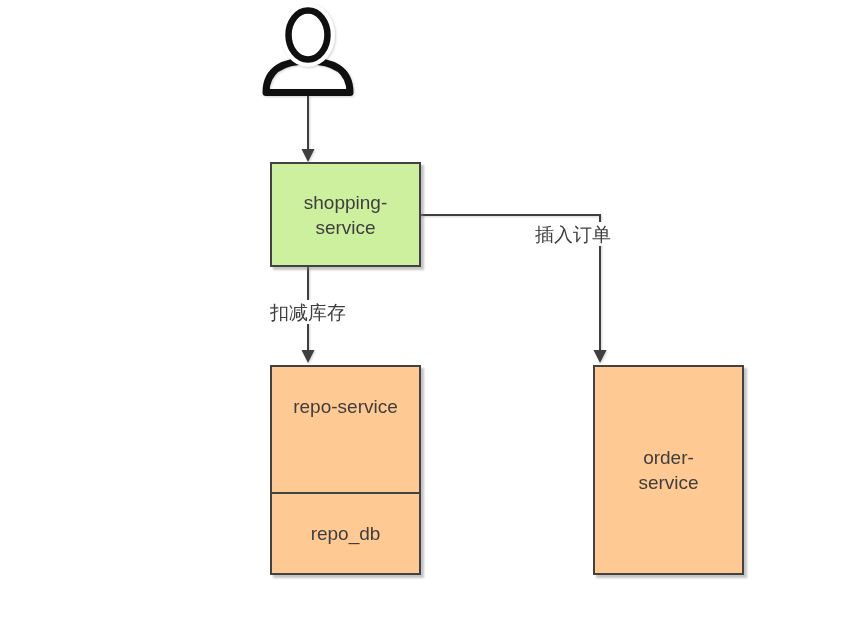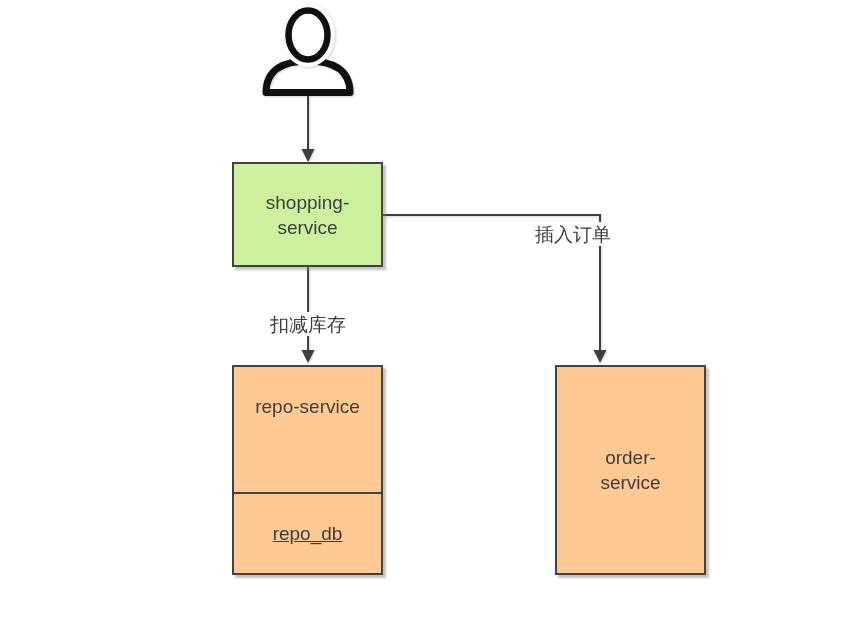--- a/index.html
+++ b/index.html
@@ -28,47 +28,47 @@
   .ahead{fill:var(--connector);stroke:none;}
   .actor-line{stroke:var(--actor);stroke-width:7;fill:none;stroke-linejoin:round;stroke-linecap:round;}
   .actor-halo{fill:var(--background);stroke:var(--background);stroke-width:14;}
   .actor-head{fill:var(--background);stroke:var(--actor);stroke-width:6.5;}
 
   .node,.stack{
     position:absolute;z-index:2;box-sizing:border-box;
     border:2px solid var(--node_border);
     box-shadow:3px 3px 2px rgba(125,125,125,0.45);
     color:var(--text);
-    font-size:19px;line-height:25px;text-align:center;
+    font-size:19px;line-height:25px;text-align:center;margin-left:38px;
   }
   .node-green{
     left:232px;top:162px;width:151px;height:105px;
     background:var(--node_green);
     display:flex;flex-direction:column;justify-content:center;align-items:center;
   }
   .stack{
     width:151px;height:210px;
     background:var(--node_orange);
     display:flex;flex-direction:column;
   }
   .stack-repo{left:232px;top:365px;gap:46px;}
   .stack-order{left:555px;top:365px;}
   .cell{
     flex:1 1 0;display:flex;flex-direction:column;justify-content:center;align-items:center;
   }
-  .cell-bottom{border-top:2px solid var(--node_border);text-decoration:underline;}
+  .cell-bottom{border-top:2px solid var(--node_border);}
   .edge-label{
     position:absolute;z-index:3;
     background:var(--background);
     color:var(--text);
     font-size:19px;line-height:24px;height:24px;
     text-align:center;white-space:nowrap;
     font-family:"DejaVu Sans","Liberation Sans",sans-serif;
   }
-  .edge-label-deduct{left:264px;top:312px;width:88px;}
+  .edge-label-deduct{left:264px;top:300px;width:88px;}
   .edge-label-insert{left:527px;top:222px;width:92px;}
 </style>
 </head>
 <body>
 
 <div class="stage">
 
   <svg class="overlay" width="845" height="619" viewBox="0 0 845 619">
 
     <g>

